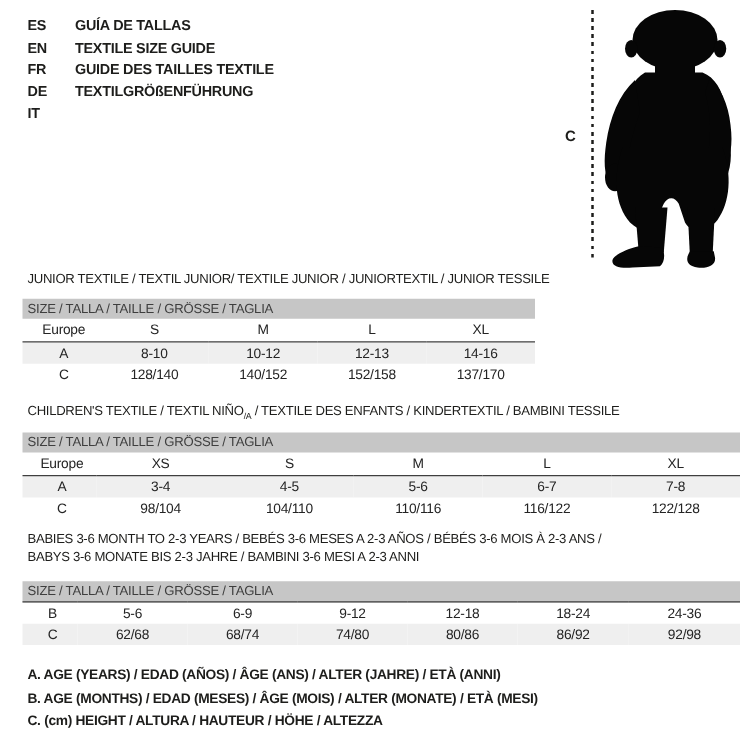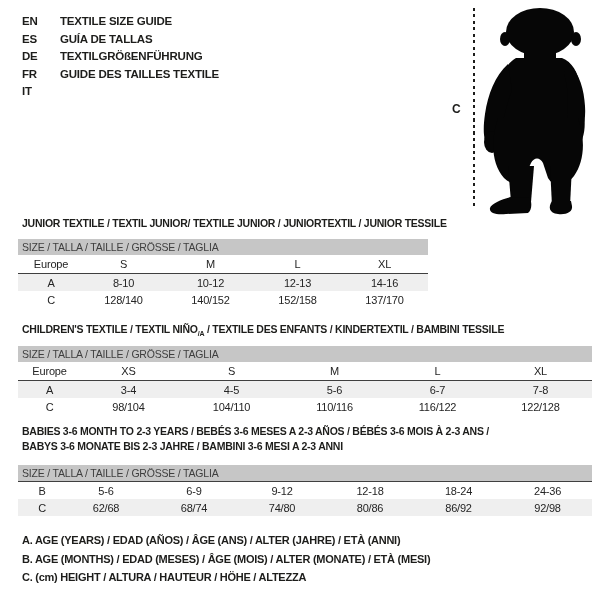--- a/index.html
+++ b/index.html
@@ -12,21 +12,21 @@
   .lang-row{display:flex;line-height:17.6px;font-weight:700;font-size:11.5px;letter-spacing:-0.2px;}
   .lang-code{width:38px;}
   
   .dash-line{
     position:absolute;left:473px;top:8px;width:2px;height:198px;
     background:repeating-linear-gradient(to bottom,#1d1d1b 0 3px,transparent 3px 6.5px);
   }
   .measure-label{position:absolute;left:452px;top:102px;font-weight:700;font-size:12px;}
   .baby-svg{position:absolute;left:478px;top:6px;width:115px;height:212px;}
   
-  .sec-title{position:absolute;left:22px;font-weight:700;font-size:10.5px;letter-spacing:-0.25px;white-space:nowrap;}
+  .sec-title{position:absolute;left:22px;font-weight:400;font-size:10.5px;letter-spacing:-0.25px;white-space:nowrap;}
   .sec-title sub{font-size:7px;}
   .title-1{top:217px;}
   .title-2{top:323px;}
   .title-3{top:424px;line-height:15px;}
   
   table.t{position:absolute;left:18px;border-collapse:collapse;table-layout:fixed;}
   table.t td{padding:0;font-size:11px;letter-spacing:-0.2px;text-align:center;height:17px;color:#242424;}
   table.t td.lbl{text-align:center;padding-left:4px;}
   tr.size-bar td{
     background:#c6c6c6;color:#3e3e3e;text-align:left;padding-left:4px;
@@ -41,34 +41,34 @@
   
   .notes{position:absolute;left:22px;top:531px;font-weight:700;font-size:11px;letter-spacing:-0.25px;line-height:18.5px;}
 </style>
 </head>
 <body>
 
 <div class="page">
 
   <div class="lang-header">
     <div class="lang-row">
+      <span class="lang-code">ES</span>
+      <span class="lang-label">GUÍA DE TALLAS</span>
+    </div>
+    <div class="lang-row">
       <span class="lang-code">EN</span>
       <span class="lang-label">TEXTILE SIZE GUIDE</span>
     </div>
     <div class="lang-row">
-      <span class="lang-code">ES</span>
-      <span class="lang-label">GUÍA DE TALLAS</span>
+      <span class="lang-code">FR</span>
+      <span class="lang-label">GUIDE DES TAILLES TEXTILE</span>
     </div>
     <div class="lang-row">
       <span class="lang-code">DE</span>
       <span class="lang-label">TEXTILGRÖßENFÜHRUNG</span>
-    </div>
-    <div class="lang-row">
-      <span class="lang-code">FR</span>
-      <span class="lang-label">GUIDE DES TAILLES TEXTILE</span>
     </div>
     <div class="lang-row">
       <span class="lang-code">IT</span>
     </div>
   </div>
 
   <span class="measure-label">C</span>
   <div class="dash-line"></div>
   <svg class="baby-svg" viewBox="0 0 115 212" xmlns="http://www.w3.org/2000/svg">
     <g fill="#060606">

